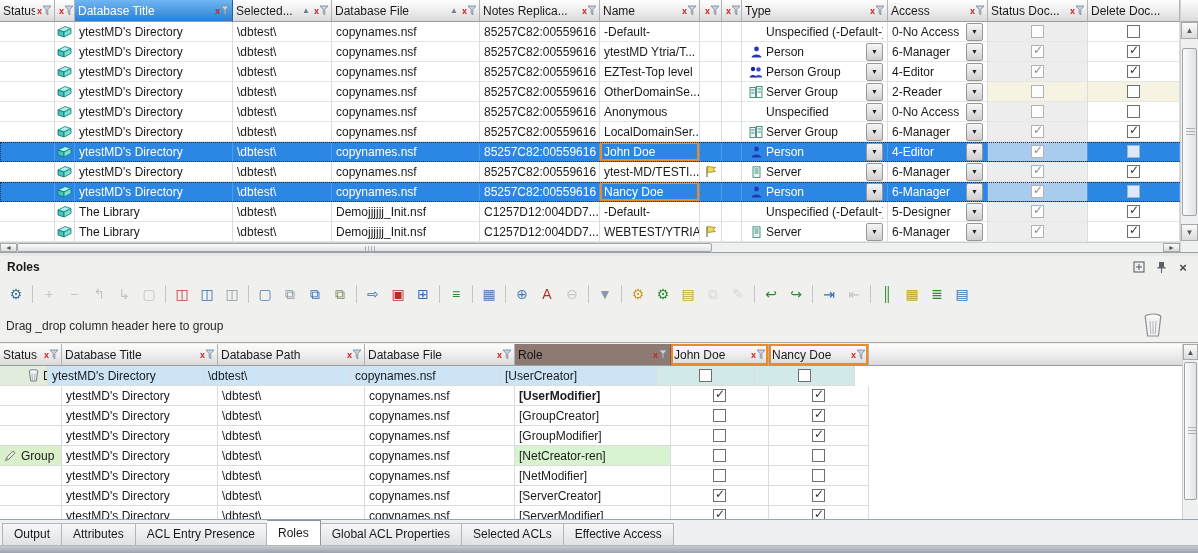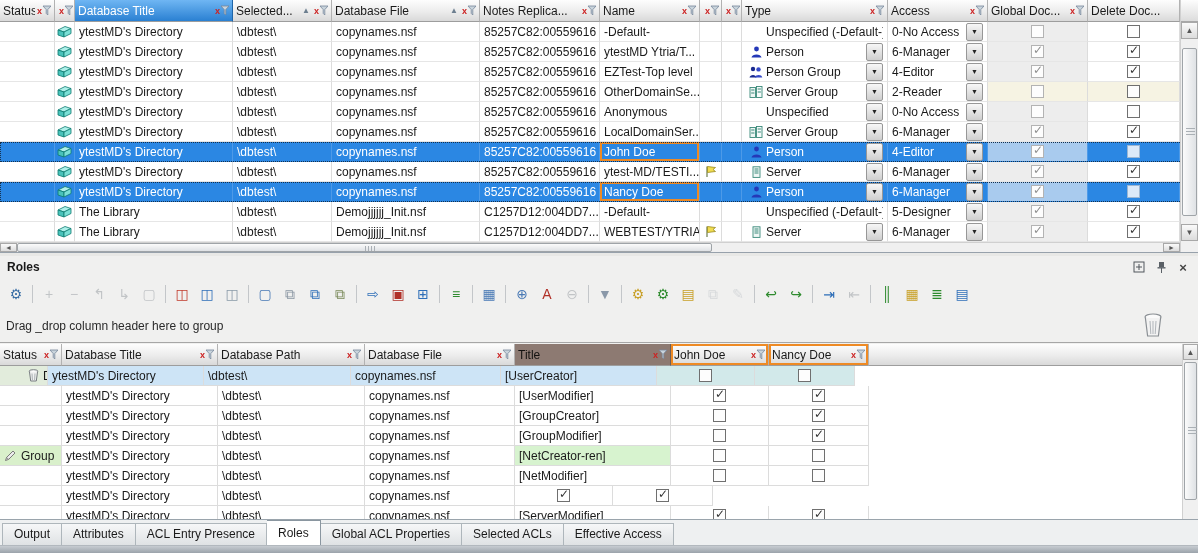--- a/index.html
+++ b/index.html
@@ -188,21 +188,21 @@
       <div class="hcell" style="width: 100px;">
         <span class="hlabel">Access</span>
         <span class="flt">
           <svg width="14" height="11" viewBox="0 0 14 11">
             <text x="0" y="9" font-size="9" fill="#c22" font-weight="bold">x</text>
             <polygon points="6,1 14,1 10.8,4.6 10.8,10 9.2,8.4 9.2,4.6" fill="#c9d4dc" stroke="#76879b" stroke-width="0.8"></polygon>
           </svg>
         </span>
       </div>
       <div class="hcell" style="width: 100px;">
-        <span class="hlabel">Global Doc...</span>
+        <span class="hlabel">Status Doc...</span>
         <span class="flt">
           <svg width="14" height="11" viewBox="0 0 14 11">
             <text x="0" y="9" font-size="9" fill="#c22" font-weight="bold">x</text>
             <polygon points="6,1 14,1 10.8,4.6 10.8,10 9.2,8.4 9.2,4.6" fill="#c9d4dc" stroke="#76879b" stroke-width="0.8"></polygon>
           </svg>
         </span>
       </div>
       <div class="hcell" style="width: 92px;">
         <span class="hlabel">Delete Doc...</span>
       </div>
@@ -798,21 +798,21 @@
       <div class="hcell" style="width: 150px;">
         <span class="hlabel">Database File</span>
         <span class="flt">
           <svg width="14" height="11" viewBox="0 0 14 11">
             <text x="0" y="9" font-size="9" fill="#c22" font-weight="bold">x</text>
             <polygon points="6,1 14,1 10.8,4.6 10.8,10 9.2,8.4 9.2,4.6" fill="#c9d4dc" stroke="#76879b" stroke-width="0.8"></polygon>
           </svg>
         </span>
       </div>
       <div class="hcell role-hd" style="width: 156px;">
-        <span class="hlabel">Title</span>
+        <span class="hlabel">Role</span>
         <span class="flt">
           <svg width="14" height="11" viewBox="0 0 14 11">
             <text x="0" y="9" font-size="9" fill="#c22" font-weight="bold">x</text>
             <polygon points="6,1 14,1 10.8,4.6 10.8,10 9.2,8.4 9.2,4.6" fill="#c9d4dc" stroke="#76879b" stroke-width="0.8"></polygon>
           </svg>
         </span>
       </div>
       <div class="hcell hd-orange" style="width: 98px;">
         <span class="hlabel">John Doe</span>
         <span class="flt">
@@ -856,21 +856,21 @@
         <div class="tcell cb-cell white jn" style="width: 100px;">
           <div class="cb dark"></div>
         </div>
         <div class="bfill"></div>
       </div>
       <div class="brow">
         <div class="tcell" style="width: 62px;"></div>
         <div class="tcell" style="width: 156px;">ytestMD's Directory</div>
         <div class="tcell" style="width: 147px;">\dbtest\</div>
         <div class="tcell" style="width: 150px;">copynames.nsf</div>
-        <div class="tcell" style="width: 156px;">[UserModifier]</div>
+        <div class="tcell" style="width: 156px; font-weight: bold;">[UserModifier]</div>
         <div class="tcell cb-cell white jn" style="width: 98px;">
           <div class="cb dark ck"></div>
         </div>
         <div class="tcell cb-cell white jn" style="width: 100px;">
           <div class="cb dark ck"></div>
         </div>
         <div class="bfill"></div>
       </div>
       <div class="brow">
         <div class="tcell" style="width: 62px;"></div>
@@ -934,20 +934,21 @@
         <div class="tcell cb-cell white jn" style="width: 100px;">
           <div class="cb dark"></div>
         </div>
         <div class="bfill"></div>
       </div>
       <div class="brow">
         <div class="tcell" style="width: 62px;"></div>
         <div class="tcell" style="width: 156px;">ytestMD's Directory</div>
         <div class="tcell" style="width: 147px;">\dbtest\</div>
         <div class="tcell" style="width: 150px;">copynames.nsf</div>
+        <div class="tcell" style="width: 156px;">[ServerCreator]</div>
         <div class="tcell cb-cell white jn" style="width: 98px;">
           <div class="cb dark ck"></div>
         </div>
         <div class="tcell cb-cell white jn" style="width: 100px;">
           <div class="cb dark ck"></div>
         </div>
         <div class="bfill"></div>
       </div>
       <div class="brow">
         <div class="tcell" style="width: 62px;"></div>

